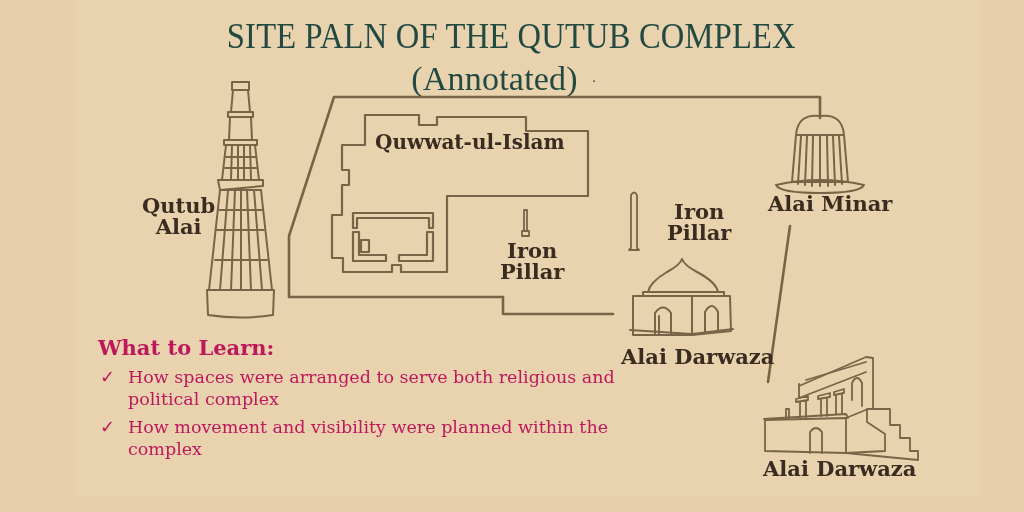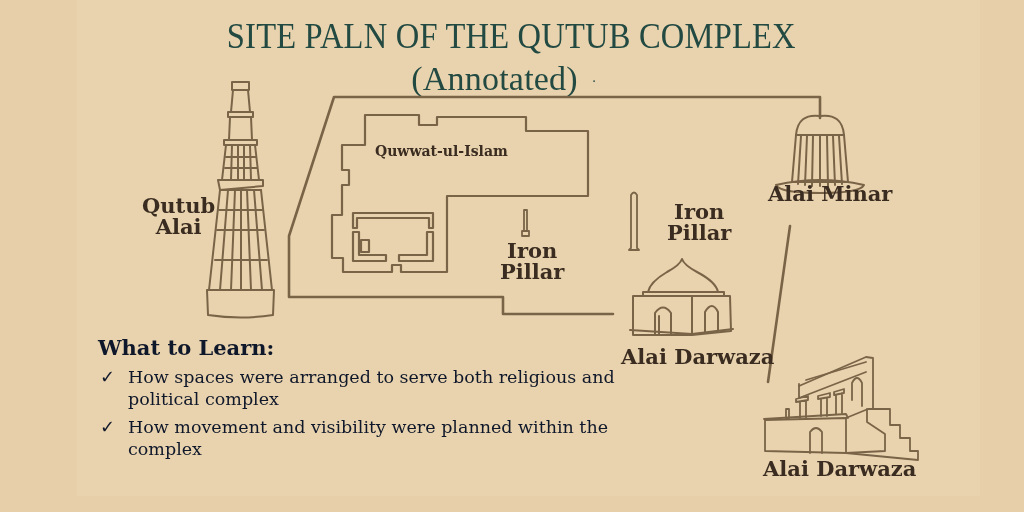--- a/index.html
+++ b/index.html
@@ -21,21 +21,21 @@
     .title.main { top: 17px; font-size: 35px; transform: scaleX(0.93); transform-origin: 502px 0; }
     .title.sub { top: 60px; font-size: 34px; left: -8px; }
     .title .dot { font-size: 14px; margin-left: 14px; vertical-align: middle; color:#234a42;}
     svg.art { position: absolute; left: 0; top: 0; }
     .label {
       position: absolute; color: #3a2c20; font-family: "DejaVu Serif", serif;
       font-weight: bold; font-size: 21px; line-height: 21px; text-align: center;
       white-space: nowrap;
     }
     .learn {
-      position: absolute; left: 98px; top: 335px; color: #0f172a;
+      position: absolute; left: 98px; top: 335px; color: #be185d;
       font-family: "DejaVu Serif", serif;
     }
     .learn h2 { margin: 0 0 6px 0; font-size: 21px; font-weight: bold; }
     .learn ul { list-style: none; margin: 0; padding: 0; }
     .learn li { position: relative; padding-left: 30px; font-size: 17.5px; line-height: 22px; margin-bottom: 6px; width: 520px; }
     .learn li .check { position: absolute; left: 2px; top: 0; font-size: 18px; }
   </style>
 </head>
 <body>
 
@@ -121,35 +121,35 @@
     <path d="M834,392 L844,389 L844,393 L834,395 Z M836,395 L836,414 M842,393 L842,413"></path>
     <path d="M786,409 L789,409 L789,418 L786,418 Z"></path>
   </g>
 </svg>
 
 <div class="label" style="left:142px; top:195px;">
   <div>Qutub</div>
   <div>Alai</div>
 </div>
 
-<div class="label" style="left:375px; top:141px; font-size:14px;">
+<div class="label" style="left:375px; top:132px; font-size:20px;">
   <div>Quwwat-ul-Islam</div>
 </div>
 
 <div class="label" style="left:500px; top:240px;">
   <div>Iron</div>
   <div>Pillar</div>
 </div>
 
 <div class="label" style="left:667px; top:201px;">
   <div>Iron</div>
   <div>Pillar</div>
 </div>
 
-<div class="label" style="left:768px; top:183px;">Alai Minar</div>
+<div class="label" style="left:768px; top:193px;">Alai Minar</div>
 
 <div class="label" style="left:621px; top:346px;">Alai Darwaza</div>
 
 <div class="label" style="left:763px; top:458px;">Alai Darwaza</div>
 
 <div class="learn">
   <h2>What to Learn:</h2>
   <ul>
     <li>
       <span class="check">✓</span>

